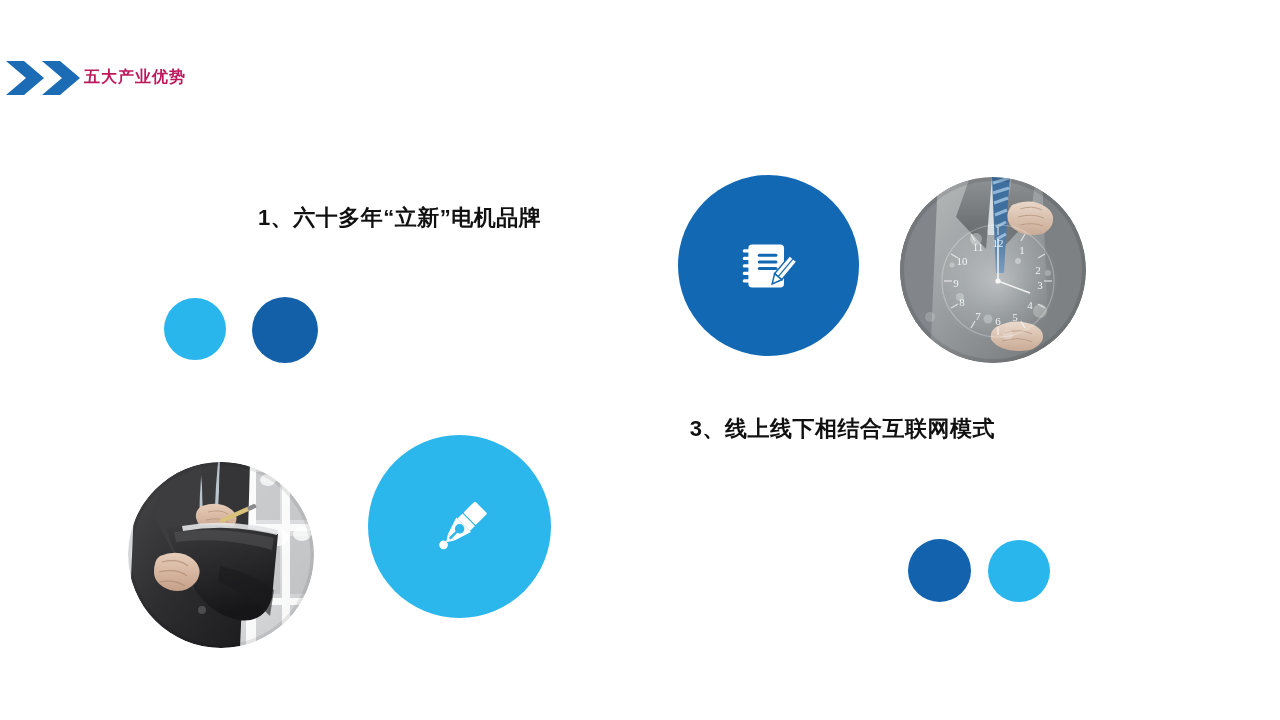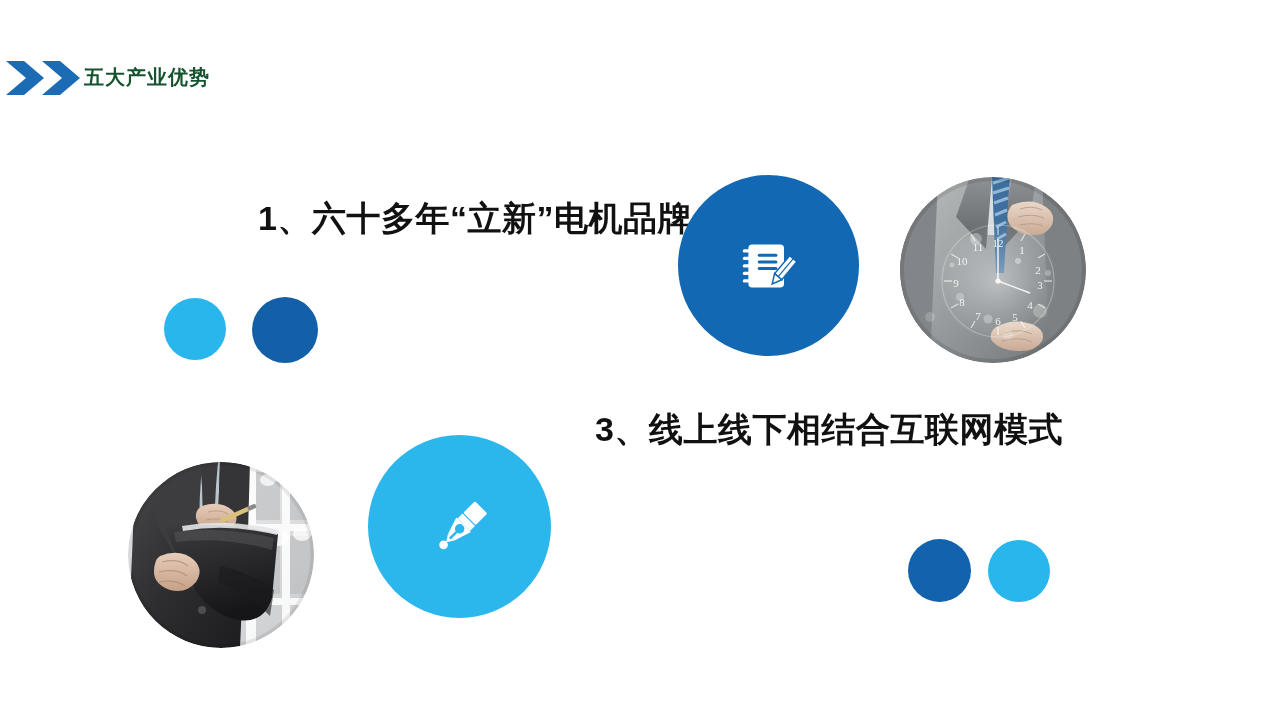--- a/index.html
+++ b/index.html
@@ -20,38 +20,38 @@
   #header-group {
     position:absolute; left:0px; top:55px;
     width:520px; height:45px;
   }
   #chevron-group {
     position:absolute; left:6px; top:4px;
     width:76px; height:38px;
   }
   #header-title {
     position:absolute; left:84px; top:3px;
-    font-size:20px; font-weight:bold;
-    color:#14532d; letter-spacing:1px;
+    font-size:16px; font-weight:bold;
+    color:#be185d; letter-spacing:1px;
     white-space:nowrap; line-height:38px;
   }
 
   
   .text-block { position:absolute; }
   .text-line {
-    font-size:34px; font-weight:bold;
+    font-size:22px; font-weight:bold;
     color:#111111; white-space:nowrap;
     letter-spacing:0.5px;
   }
   #text-block-top { left:258px; top:192px; width:420px; }
   #text-block-top .text-line { line-height:52px; }
   #text-block-top .text-line.indent { padding-left:28px; }
 
   #text-block-bottom { left:595px; top:403px; width:400px; }
-  #text-block-bottom .text-line { line-height:52px; }
+  #text-block-bottom .text-line { line-height:52px;text-align:right; }
 
   
   .icon-circle {
     position:absolute; border-radius:50%;
     display:flex; align-items:center; justify-content:center;
   }
   #circle-notebook {
     left:678px; top:175px; width:181px; height:181px;
     background:#1268B3;
   }

